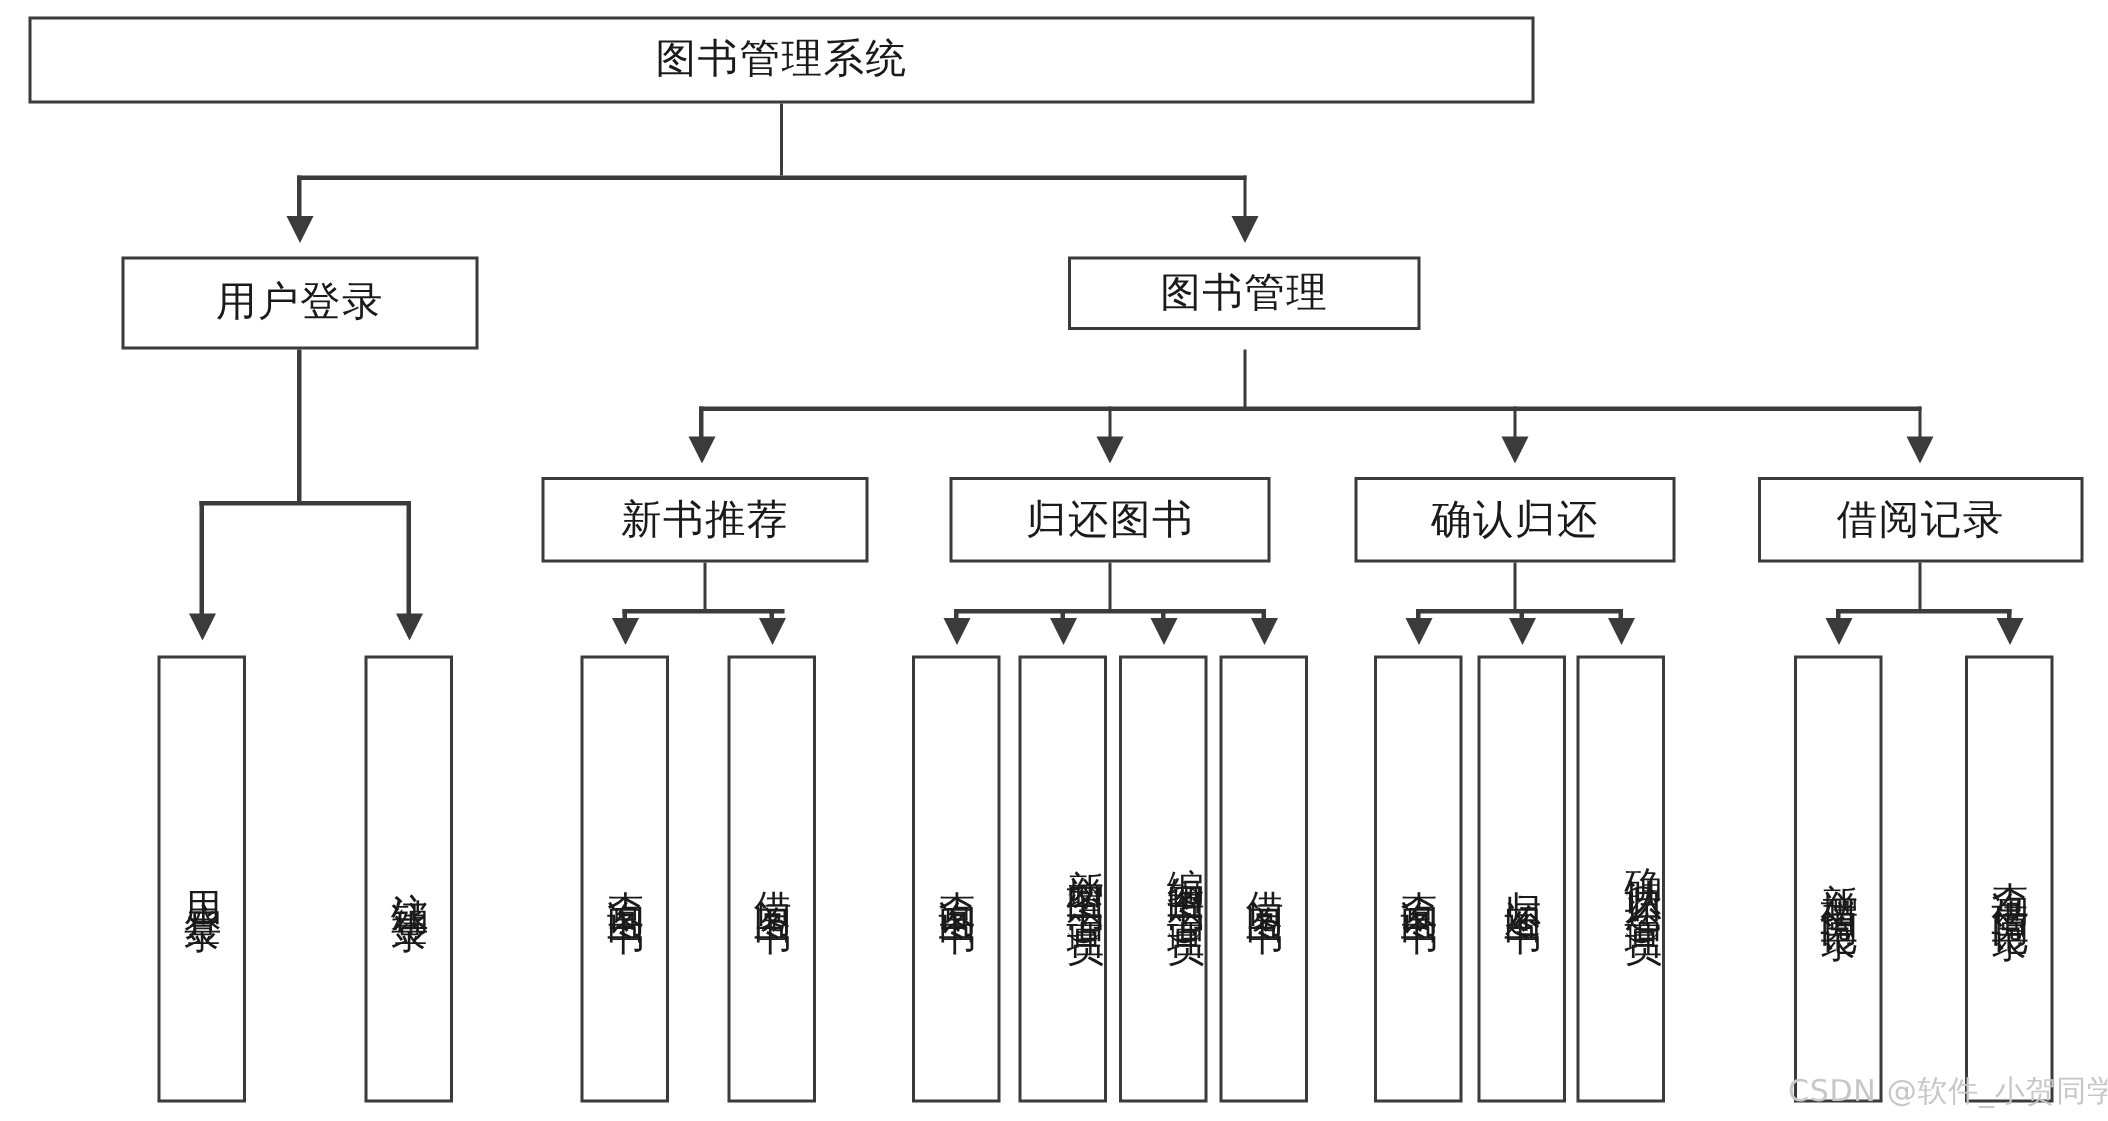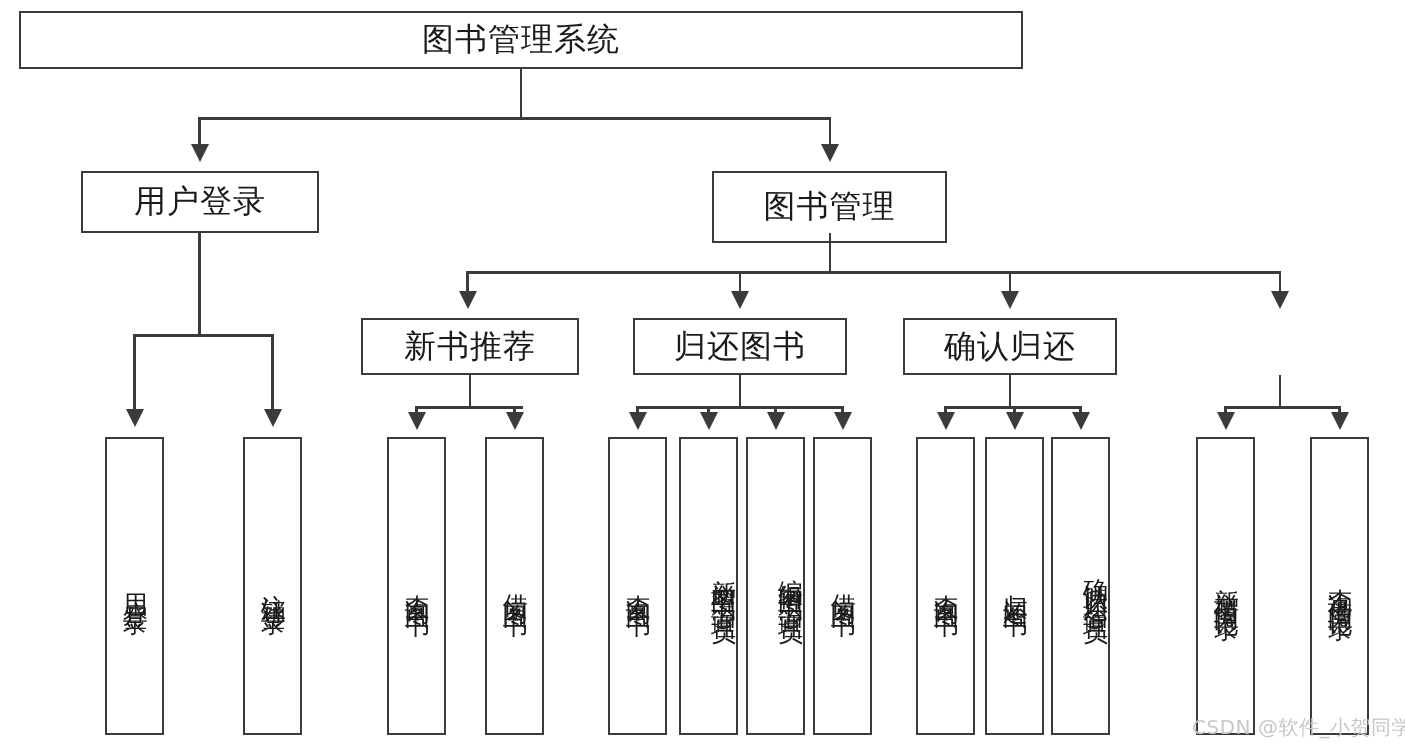--- a/index.html
+++ b/index.html
@@ -21,21 +21,21 @@
     position: absolute;
     box-sizing: border-box;
     border: 2.5px solid #3b3b3b;
     background: #ffffff;
     display: flex;
     align-items: center;
     justify-content: center;
     color: #1a1a1a;
   }
   .node.horiz {
-    font-size: 32px;
+    font-size: 27px;
     letter-spacing: 1px;
     line-height: 1.1;
   }
   .node.vert {
     writing-mode: vertical-rl;
     text-orientation: upright;
     font-size: 25px;
     letter-spacing: 6px;
     line-height: 1.05;
     padding-top: 6px;
@@ -84,21 +84,21 @@
 
   <div class="seg vline" style="left:198px; top:117px; height:29px;"></div>
   <div class="arrow" style="left:190.5px; top:144px;"></div>
 
   <div class="seg vline" style="left:828.5px; top:117px; height:29px;"></div>
   <div class="arrow" style="left:821px; top:144px;"></div>
 
   <div class="node horiz" style="left:81px; top:171px; width:238px; height:62px;">
     <span>用户登录</span>
   </div>
-  <div class="node horiz" style="left:712px; top:171px; width:235px; height:72px;">
+  <div class="node horiz" style="left:712px; top:171px; width:235px; height:49px;">
     <span>图书管理</span>
   </div>
 
   <div class="seg vline" style="left:198px; top:233px; height:103px;"></div>
   <div class="seg hline" style="left:133px; top:334px; width:140px;"></div>
   <div class="seg vline" style="left:133px; top:334px; height:77px;"></div>
   <div class="arrow" style="left:125.5px; top:409px;"></div>
   <div class="seg vline" style="left:271px; top:334px; height:77px;"></div>
   <div class="arrow" style="left:263.5px; top:409px;"></div>
 
@@ -118,20 +118,23 @@
   <div class="arrow" style="left:1271px; top:291px;"></div>
 
   <div class="node horiz" style="left:361px; top:318px; width:218px; height:57px;">
     <span>新书推荐</span>
   </div>
   <div class="node horiz" style="left:633px; top:318px; width:214px; height:57px;">
     <span>归还图书</span>
   </div>
   <div class="node horiz" style="left:903px; top:318px; width:214px; height:57px;">
     <span>确认归还</span>
+  </div>
+  <div class="node horiz" style="left:1172px; top:318px; width:217px; height:57px;">
+    <span>借阅记录</span>
   </div>
 
   <div class="seg vline" style="left:468.5px; top:375px; height:33px;"></div>
   <div class="seg hline" style="left:415px; top:406px; width:108px;"></div>
   <div class="seg vline" style="left:415px; top:406px; height:8px;"></div>
   <div class="arrow" style="left:407.5px; top:412px;"></div>
   <div class="seg vline" style="left:513px; top:406px; height:8px;"></div>
   <div class="arrow" style="left:505.5px; top:412px;"></div>
 
   <div class="seg vline" style="left:738.5px; top:375px; height:33px;"></div>

